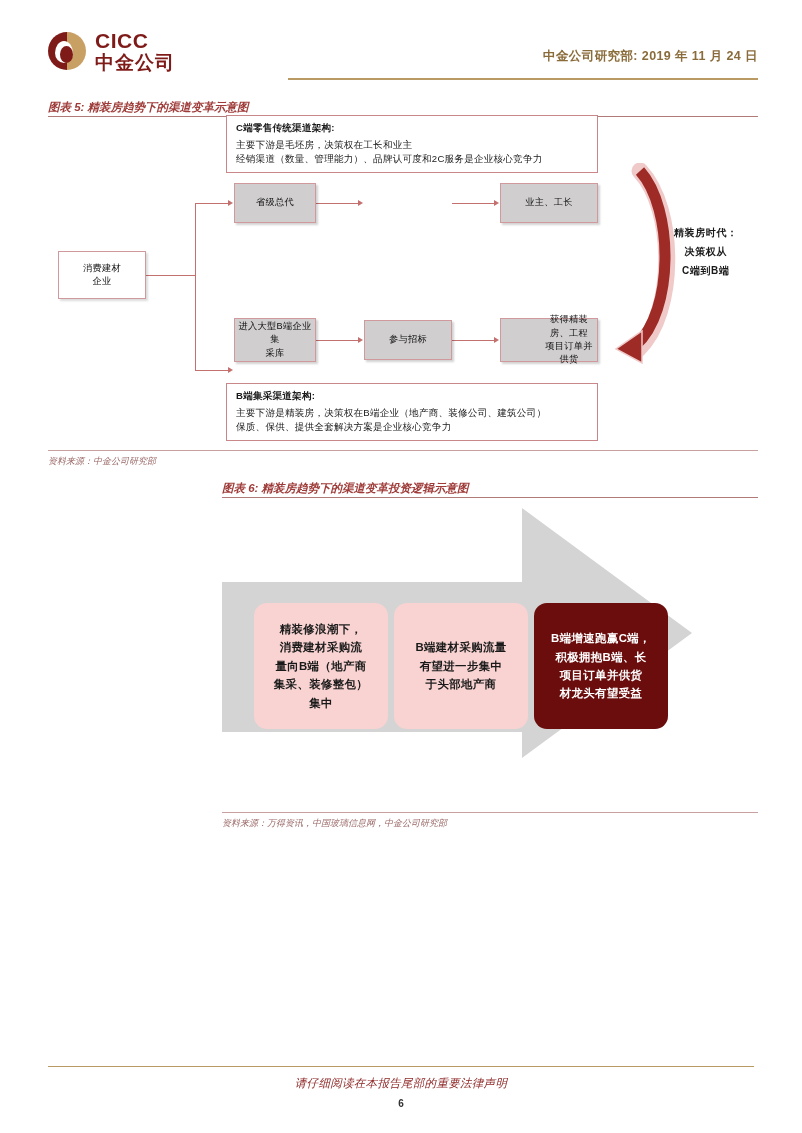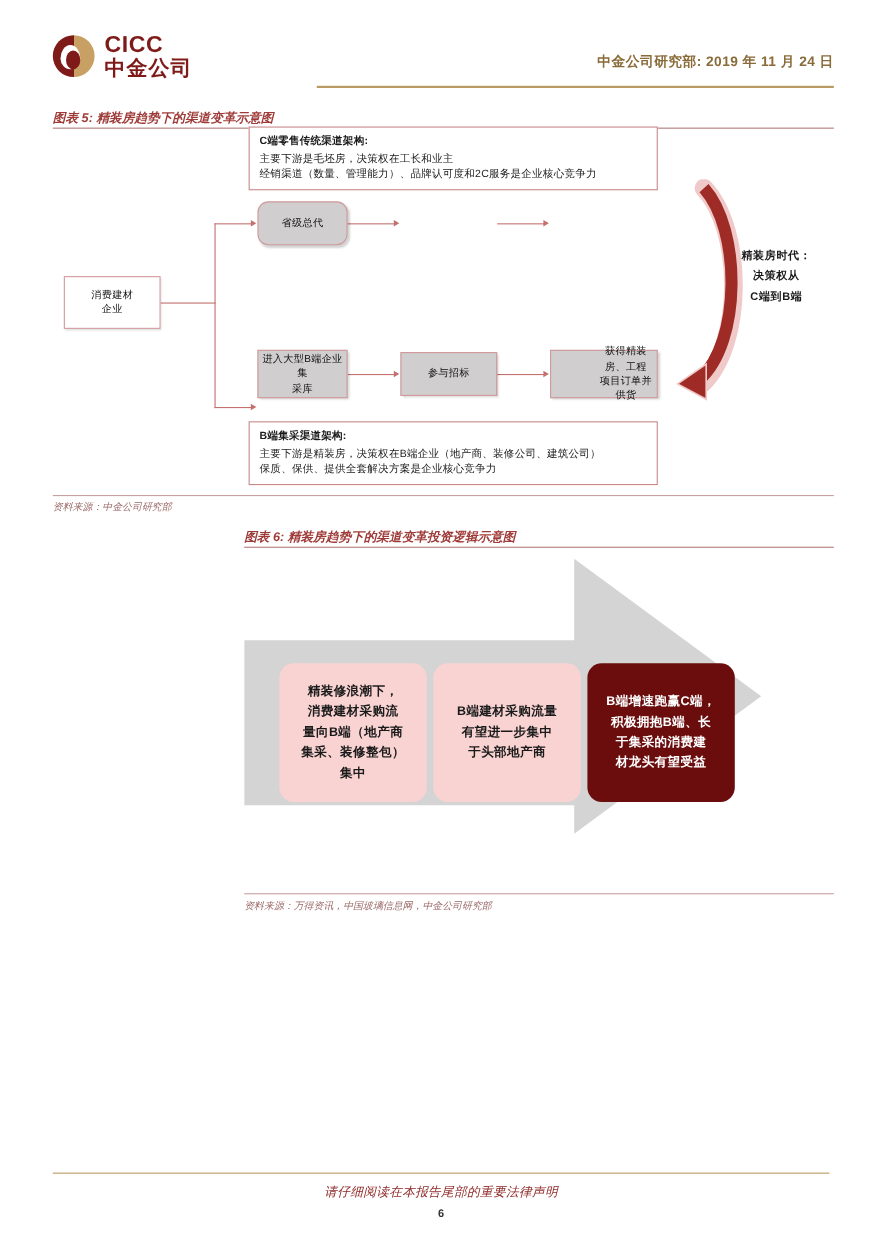--- a/index.html
+++ b/index.html
@@ -257,21 +257,22 @@
 
   <div class="note-box" style="left:178px; top:0px; width:372px; height:58px;">
     <div class="nb-title">C端零售传统渠道架构:</div>
     <div class="nb-line">主要下游是毛坯房，决策权在工长和业主</div>
     <div class="nb-line">经销渠道（数量、管理能力）、品牌认可度和2C服务是企业核心竞争力</div>
   </div>
 
   <div class="flow-box white" style="left:10px; top:136px; width:88px; height:48px; white-space:pre-line;">消费建材
 企业</div>
 
-  <div class="flow-box" style="left:186px; top:68px; width:82px; height:40px; white-space:pre-line;border-radius:10px;">省级总代</div>
+  <div class="flow-box" style="left:186px; top:68px; width:82px; height:40px; white-space:pre-line;">省级总代</div>
+  <div class="flow-box" style="left:452px; top:68px; width:98px; height:40px; white-space:pre-line;">业主、工长</div>
 
   <div class="flow-box" style="left:186px; top:203px; width:82px; height:44px; white-space:pre-line;">进入大型B端企业集
 采库</div>
   <div class="flow-box" style="left:316px; top:205px; width:88px; height:40px; white-space:pre-line;">参与招标</div>
   <div class="flow-box" style="left:452px; top:203px; width:98px; height:44px; white-space:pre-line;padding-left:40px;">获得精装房、工程
 项目订单并供货</div>
 
   <div class="note-box" style="left:178px; top:268px; width:372px; height:58px;">
     <div class="nb-title">B端集采渠道架构:</div>
     <div class="nb-line">主要下游是精装房，决策权在B端企业（地产商、装修公司、建筑公司）</div>
@@ -304,21 +305,21 @@
   <div class="pill light" style="left:172px; top:103px; width:134px; height:126px; white-space:pre-line;">B端建材采购流量
 有望进一步集中
 于头部地产商</div>
   <div class="pill light" style="left:32px; top:103px; width:134px; height:126px; white-space:pre-line;">精装修浪潮下，
 消费建材采购流
 量向B端（地产商
 集采、装修整包）
 集中</div>
   <div class="pill dark" style="left:312px; top:103px; width:134px; height:126px; white-space:pre-line;">B端增速跑赢C端，
 积极拥抱B端、长
-于集采的消费建
+项目订单并供货
 材龙头有望受益</div>
 </div>
 
 <div class="source-rule" style="left:222px; top:812px; width:536px;"></div>
 <div class="source-note" style="left:222px; top:817px;">资料来源：万得资讯，中国玻璃信息网，中金公司研究部</div>
 
 <div class="footer-rule"></div>
 <div class="footer-text">请仔细阅读在本报告尾部的重要法律声明</div>
 <div class="footer-page">6</div>
 

